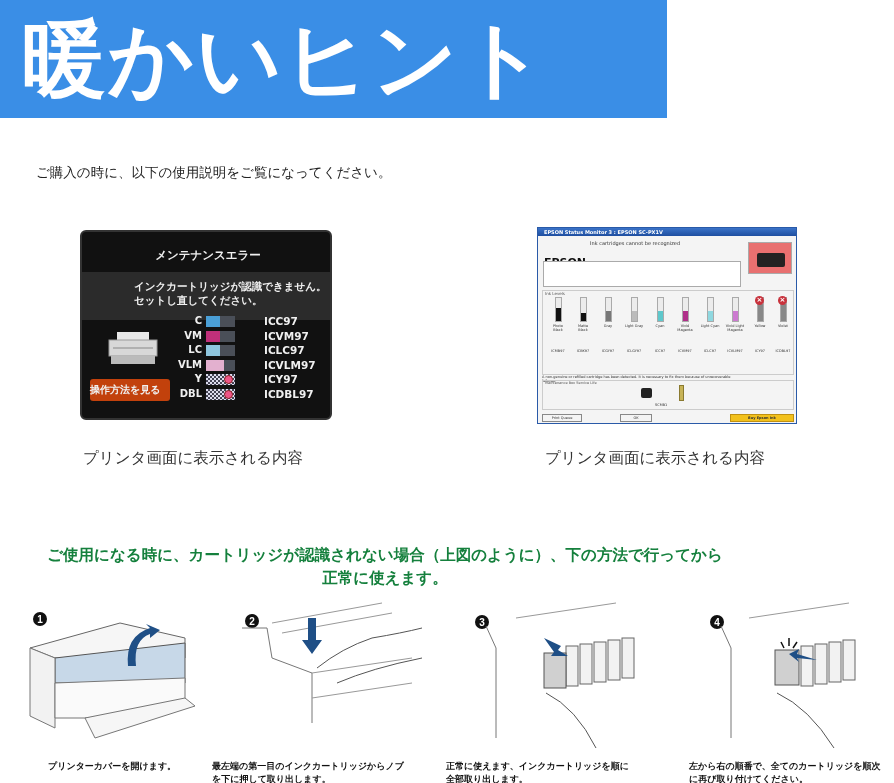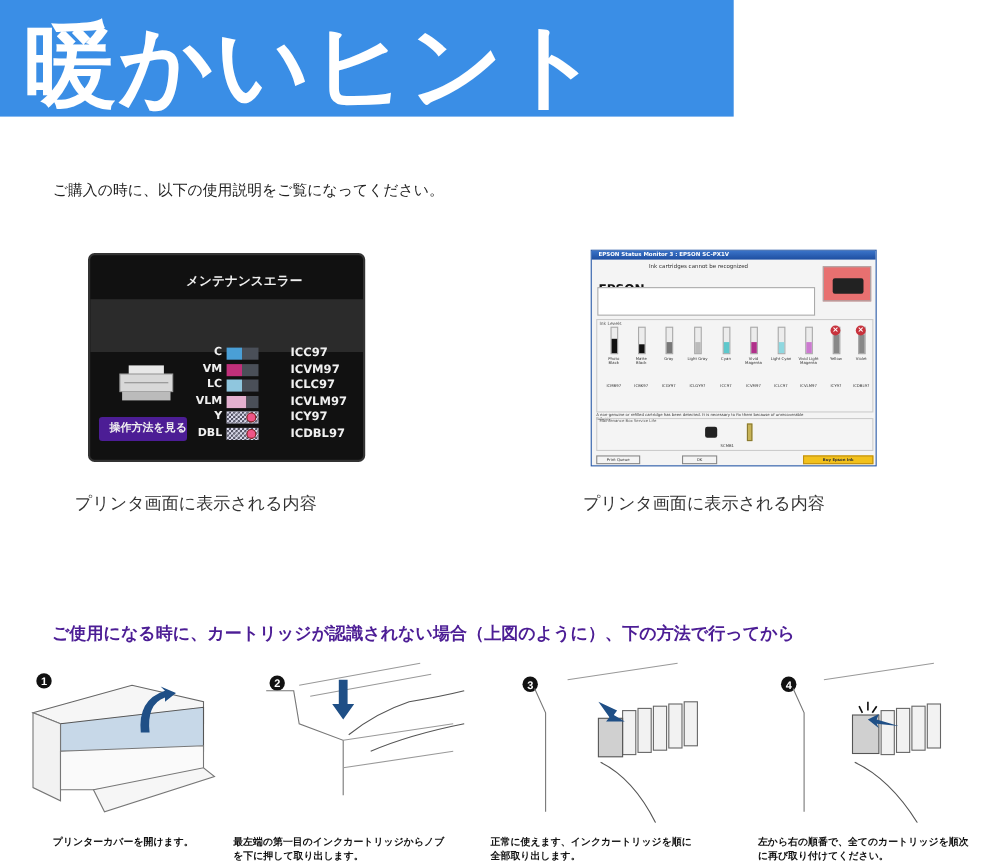--- a/index.html
+++ b/index.html
@@ -1,57 +1,57 @@
 <!DOCTYPE html>
 <html><head>
 <meta charset="utf-8">
 <style>
   * { box-sizing: border-box; margin: 0; padding: 0; }
   html, body { width: 894px; height: 783px; background: #ffffff; overflow: hidden; }
   body { position: relative; font-family: "DejaVu Sans", "Liberation Sans", sans-serif; color: #222; }
 
   .banner {
-    position: absolute; left: 0; top: 0; width: 667px; height: 106px;
+    position: absolute; left: 0; top: 0; width: 667px; height: 118px;
     background: #3a8ee6;
   }
   .banner-title {
     position: absolute; left: 22px; top: 4px;
     font-size: 84px; font-weight: bold; color: #ffffff; letter-spacing: 2px;
     line-height: 110px; white-space: nowrap;
   }
 
   .intro {
     position: absolute; left: 36px; top: 164px;
-    font-size: 13.5px; color: #222; white-space: nowrap; margin-left: 12px;
+    font-size: 13.5px; color: #222; white-space: nowrap;
   }
 
   
   .printer-screen {
     position: absolute; left: 80px; top: 230px; width: 252px; height: 190px;
     background: #111111; border-radius: 6px; border: 2px solid #333;
     color: #f0f0f0; overflow: hidden;
   }
   .ps-header {
-    position: absolute; left: 16px; top: 0; width: 100%; height: 23px;
+    position: absolute; left: 2px; top: 0; width: 100%; height: 23px;
     text-align: center; font-size: 11.5px; font-weight: bold; line-height: 46px;
   }
   .ps-msgband {
     position: absolute; left: 0; top: 40px; width: 100%; height: 48px;
     background: #2b2b2b;
   }
   .ps-msg {
     position: absolute; left: 52px; top: 47px; font-size: 10.5px; font-weight: bold; line-height: 14px;
   }
   .ps-printer-icon {
     position: absolute; left: 25px; top: 100px; width: 52px; height: 34px;
   }
   .ps-howto {
     position: absolute; left: 8px; top: 147px; width: 80px; height: 22px;
-    background: #4c1d95; border-radius: 3px; font-size: 10px; font-weight: bold;
-    text-align: right; line-height: 22px; color: #f0f0f0;
+    background: #c2410c; border-radius: 3px; font-size: 10px; font-weight: bold;
+    text-align: left; line-height: 22px; color: #f0f0f0;
   }
   .ps-rows { position: absolute; left: 90px; top: 82px; width: 150px; }
   .ps-row { position: relative; height: 14.5px; }
   .ps-code { position: absolute; left: 0; width: 30px; text-align: right; font-size: 10px; font-weight: bold; line-height: 14px; }
   .ps-sw1 { position: absolute; left: 34px; top: 2px; width: 14px; height: 11px; }
   .ps-sw2 { position: absolute; left: 48px; top: 2px; width: 15px; height: 11px; background: #4a4f58; }
   .ps-model { position: absolute; left: 92px; font-size: 10.5px; font-weight: bold; line-height: 14px; }
   .checker {
     background-color: #dde;
     background-image: linear-gradient(45deg,#445 25%,transparent 25%,transparent 75%,#445 75%),
@@ -85,43 +85,47 @@
   .pc-err { position: absolute; left: 5px; top: -1px; width: 9px; height: 9px; border-radius: 50%; background: #c8323c; color: #fff; font-size: 7px; line-height: 9px; text-align: center; font-weight: bold; }
   .pc-warning { position: absolute; left: 4px; top: 147px; width: 200px; font-size: 3.5px; color: #333; line-height: 4px; }
   .pc-maint { position: absolute; left: 4px; top: 152px; width: 252px; height: 30px; border: 1px solid #ccc; }
   .pc-maint-label { position: absolute; left: 2px; top: 0; font-size: 3.5px; color: #555; }
   .pc-maint-box { position: absolute; left: 98px; top: 7px; width: 11px; height: 10px; background: #222; border-radius: 2px; }
   .pc-maint-tank { position: absolute; left: 136px; top: 4px; width: 5px; height: 16px; background: #c7b357; border: 1px solid #8a7a30; }
   .pc-maint-code { position: absolute; left: 112px; top: 22px; font-size: 3.5px; color: #333; }
   .pc-btn { position: absolute; top: 186px; height: 8px; background: #f4f4f4; border: 1px solid #888; font-size: 3.5px; line-height: 6px; text-align: center; color: #333; }
   .pc-btn-buy { background: #f2c11c; border-color: #c09010; font-weight: bold; }
 
-  .caption { position: absolute; font-size: 15.5px; color: #333; white-space: nowrap; }
+  .caption { position: absolute; font-size: 15.5px; color: #333; white-space: nowrap; margin-left: 15px; }
 
   .section-title {
-    position: absolute; left: 0; top: 565px; width: 770px; text-align: center;
-    font-size: 15.5px; font-weight: bold; line-height: 23px; color: #4c1d95;
+    position: absolute; left: 0; top: 544px; width: 770px; text-align: center;
+    font-size: 15.5px; font-weight: bold; line-height: 23px; color: #15803d;
   }
 
   .step { position: absolute; top: 598px; height: 185px; }
   .step svg { position: absolute; left: 0; top: 0; }
   .step-text { position: absolute; top: 162px; font-size: 9px; font-weight: bold; line-height: 13px; color: #111; white-space: nowrap; }
 </style>
 </head>
 <body>
 
 <div class="banner">
   <div class="banner-title">暖かいヒント</div>
 </div>
 
 <div class="intro">ご購入の時に、以下の使用説明をご覧になってください。</div>
 
 <div class="printer-screen">
   <div class="ps-header">メンテナンスエラー</div>
   <div class="ps-msgband"></div>
+  <div class="ps-msg">
+    <div>インクカートリッジが認識できません。</div>
+    <div>セットし直してください。</div>
+  </div>
   <svg class="ps-printer-icon" viewBox="0 0 52 34">
     <rect x="10" y="0" width="32" height="8" fill="#e8e8e8"></rect>
     <rect x="2" y="8" width="48" height="16" fill="#d8d8d8" stroke="#999" stroke-width="1"></rect>
     <rect x="4" y="24" width="44" height="8" fill="#bbb"></rect>
     <line x1="6" y1="16" x2="46" y2="16" stroke="#888" stroke-width="1"></line>
   </svg>
   <div class="ps-howto">操作方法を見る</div>
   <div class="ps-rows">
     <div class="ps-row">
       <span class="ps-code">C</span>
@@ -255,20 +259,21 @@
   <div class="pc-btn" style="left:4px;width:40px">Print Queue</div>
   <div class="pc-btn" style="left:82px;width:32px">OK</div>
   <div class="pc-btn pc-btn-buy" style="left:192px;width:64px">Buy Epson Ink</div>
 </div>
 
 <div class="caption" style="left:68px;top:448px">プリンタ画面に表示される内容</div>
 <div class="caption" style="left:530px;top:448px">プリンタ画面に表示される内容</div>
 
 <div class="section-title">
   <div>ご使用になる時に、カートリッジが認識されない場合（上図のように）、下の方法で行ってから</div>
+  <div>正常に使えます。</div>
 </div>
 
 <div class="step" style="left:0;width:220px">
   <svg width="220" height="150" viewBox="0 0 220 150">
     <circle cx="40" cy="21" r="7" fill="#111"></circle>
     <text x="40" y="25" font-size="10" fill="#fff" text-anchor="middle" font-family="Liberation Sans, sans-serif" font-weight="bold">1</text>
     <polygon points="30,50 120,25 185,40 185,60 55,60" fill="#f6f6f6" stroke="#666" stroke-width="1"></polygon>
     <polygon points="55,60 185,45 185,85 55,85" fill="#c7d8e8" stroke="#555" stroke-width="1"></polygon>
     <polygon points="30,50 55,60 55,130 30,118" fill="#f2f2f2" stroke="#777" stroke-width="1"></polygon>
     <polygon points="55,85 185,80 185,110 85,120 55,120" fill="#fafafa" stroke="#777" stroke-width="1"></polygon>

